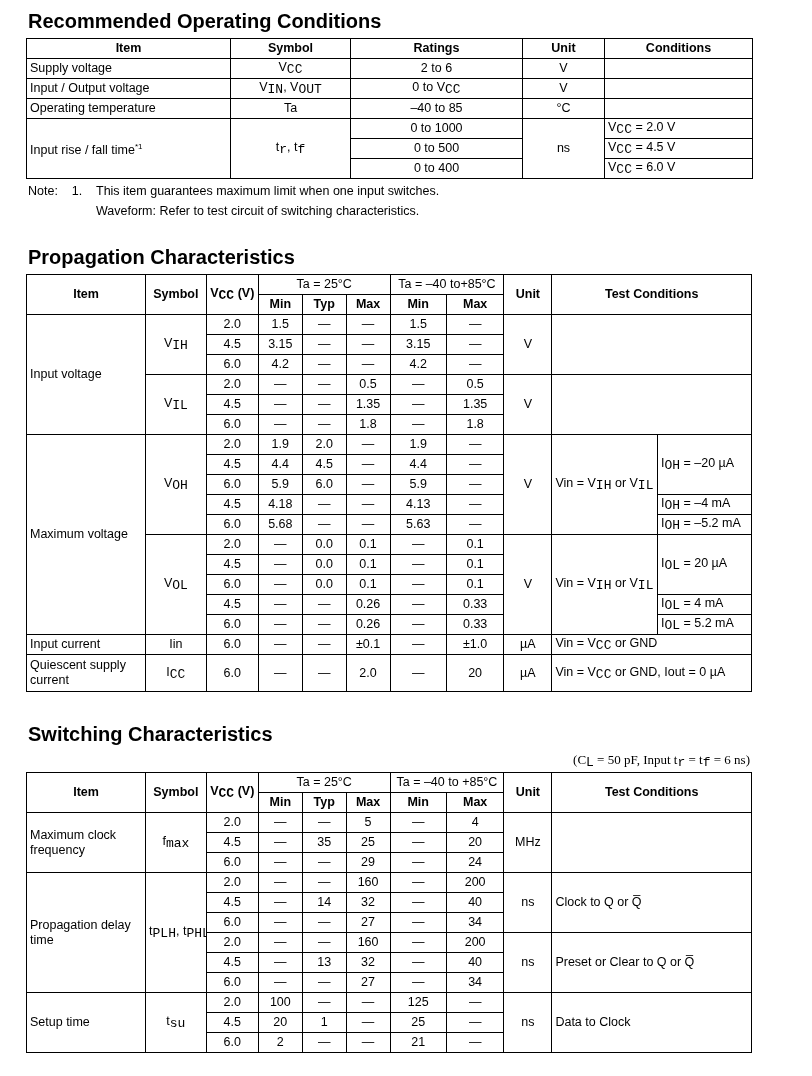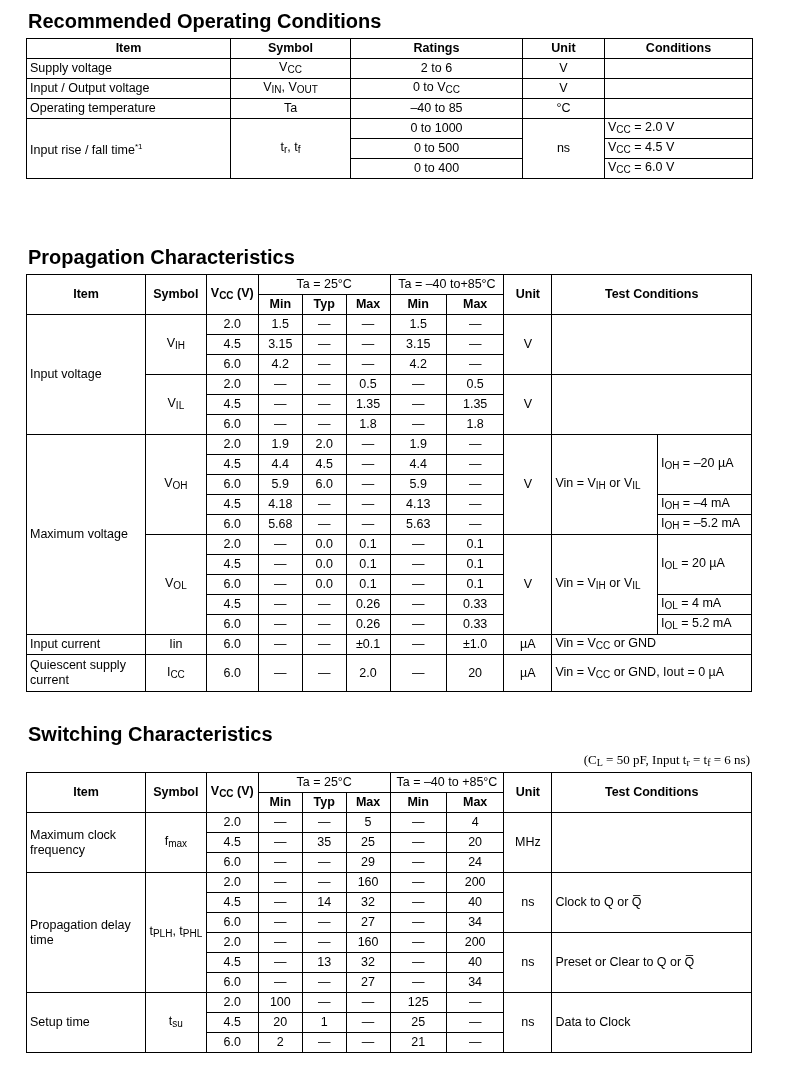--- a/index.html
+++ b/index.html
@@ -28,21 +28,21 @@
   .note .indent { padding-left: 68px; }
   .serif { font-family: "Liberation Serif", serif; }
   
   #rec { left: 26px; top: 38px; width: 726px; }
   #rec td { height: 19px; }
   
   #elec { left: 26px; top: 274px; width: 726px; }
   
   #sw { left: 26px; top: 772px; width: 726px; }
   #sw-cond { position: absolute; right: 62px; top: 752px; font-size: 13px; }
-  .sub { font-size: 10px; vertical-align: -2px; }
+  .sub { font-size: 13px; vertical-align: -2px; font-family: Liberation Mono, monospace; }
   .sup { font-size: 8px; vertical-align: 5px; }
 </style>
 </head>
 <body>
 
 <h2 class="section-title" style="top:10px">Recommended Operating Conditions</h2>
 
 <table id="rec">
   <colgroup>
     <col style="width:204px">
@@ -94,20 +94,22 @@
         <td class="l">V<span class="sub">CC</span> = 4.5 V</td>
       </tr>
       <tr>
         <td class="c">0 to 400</td>
         <td class="l">V<span class="sub">CC</span> = 6.0 V</td>
       </tr>
     </tbody>
 </table>
 
 <div class="note" style="top:181px">
+  <div><span class="num"><span>Note:</span>&nbsp;&nbsp;&nbsp;&nbsp;<span>1.</span></span><span>This item guarantees maximum limit when one input switches.</span></div>
+  <div class="indent">Waveform: Refer to test circuit of switching characteristics.</div>
 </div>
 
 <h2 class="section-title" style="top:246px">Propagation Characteristics</h2>
 
 <table id="elec">
   <colgroup>
     <col style="width:114px">
       <col style="width:58px">
       <col style="width:50px">
     <col style="width:42px">

